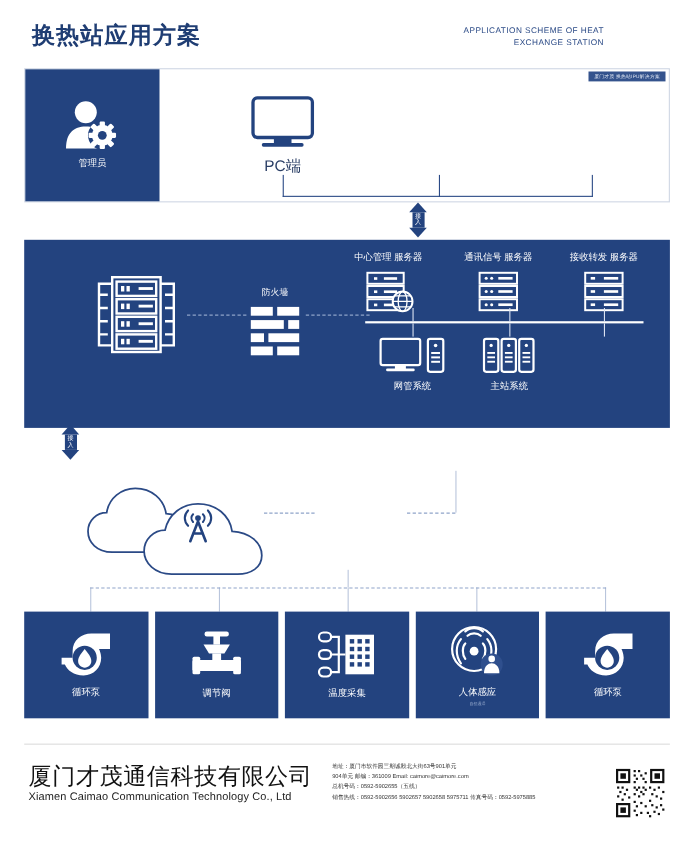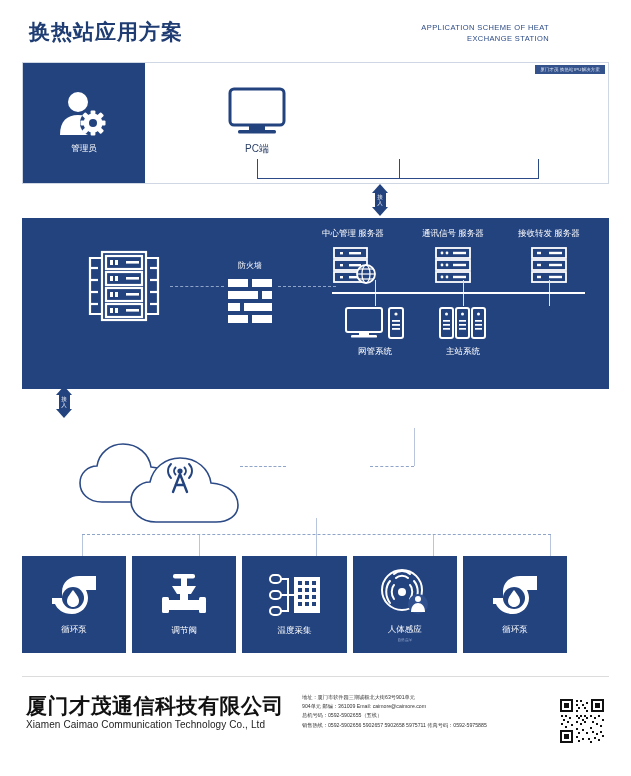--- a/index.html
+++ b/index.html
@@ -33,21 +33,21 @@
     background:#23437f; display:flex; flex-direction:column;
     align-items:center; justify-content:center;
   }
   .admin-label { margin-top:6px; color:#fff; font-size:8.5px; }
   .badge {
     position:absolute; right:3px; top:2px;
     background:#34538d; color:#dfe6f3; font-size:4.4px;
     padding:2px 5px; letter-spacing:.2px; white-space:nowrap;
   }
   .dev { position:absolute; display:flex; flex-direction:column; align-items:center; }
-  .dev .cap { margin-top:7px; font-size:10px; color:#2b3f66; }
+  .dev .cap { margin-top:7px; font-size:14px; color:#2b3f66; }
   .dev-pc   { left:205px; top:24px; }
   .dev-pad  { left:345px; top:22px; }
   .dev-mob  { left:500px; top:20px; }
 
   
   .c-line { position:absolute; background:#2b4a86; }
 
   
   .arrow-grp { position:absolute; width:22px; }
   .arrow-up, .arrow-down {
@@ -75,33 +75,33 @@
   .srv-grp .cap { color:#fff; font-size:8.5px; margin-bottom:6px; white-space:nowrap;text-align:right; }
   .term-grp { position:absolute; display:flex; flex-direction:column; align-items:center; }
   .term-grp .cap { color:#fff; font-size:8.5px; margin-top:6px; white-space:nowrap; }
   .bus { position:absolute; height:1.6px; background:#fff; }
   .stub { position:absolute; width:1px; background:#dbe3f2; }
 
   
   .sec3 { position:absolute; left:0; top:400px; width:631px; height:150px; }
 
   
-  .cards { position:absolute; left:22px; top:556px; width:545px; height:97px; display:flex; gap:6px; }
+  .cards { position:absolute; left:22px; top:556px; width:587px; height:97px; display:flex; gap:6px; }
   .card {
     flex:1; background:#23437f; display:flex; flex-direction:column;
     align-items:center; justify-content:center;
   }
   .card .cap { color:#fff; font-size:8.5px; margin-top:8px; }
   .card .sub { color:#9db0d2; font-size:3.6px; margin-top:2px; }
   .vstub { position:absolute; width:1px; background:#b9c5dc; }
 
   
   .footer { position:absolute; left:0; top:676px; width:631px; height:100px; }
   .f-rule { position:absolute; left:22px; top:0; width:587px; height:1px; background:#dcdcdc; }
-  .f-cn { position:absolute; left:26px; top:16px; font-size:21px; font-weight:bold; color:#111; letter-spacing:.5px; }
+  .f-cn { position:absolute; left:26px; top:16px; font-size:21px; font-weight:normal; color:#111; letter-spacing:.5px; }
   .f-en { position:absolute; left:26px; top:43px; font-size:10px; color:#222; letter-spacing:.1px; }
   .f-contact { position:absolute; left:302px; top:17px; font-size:5.2px; color:#333; line-height:9.2px; }
   .f-contact div { white-space:nowrap; }
   .qr { position:absolute; right:26px; top:22px; width:46px; height:46px; }
 
   svg { display:block; }
 </style>
 </head>
 <body>
 

